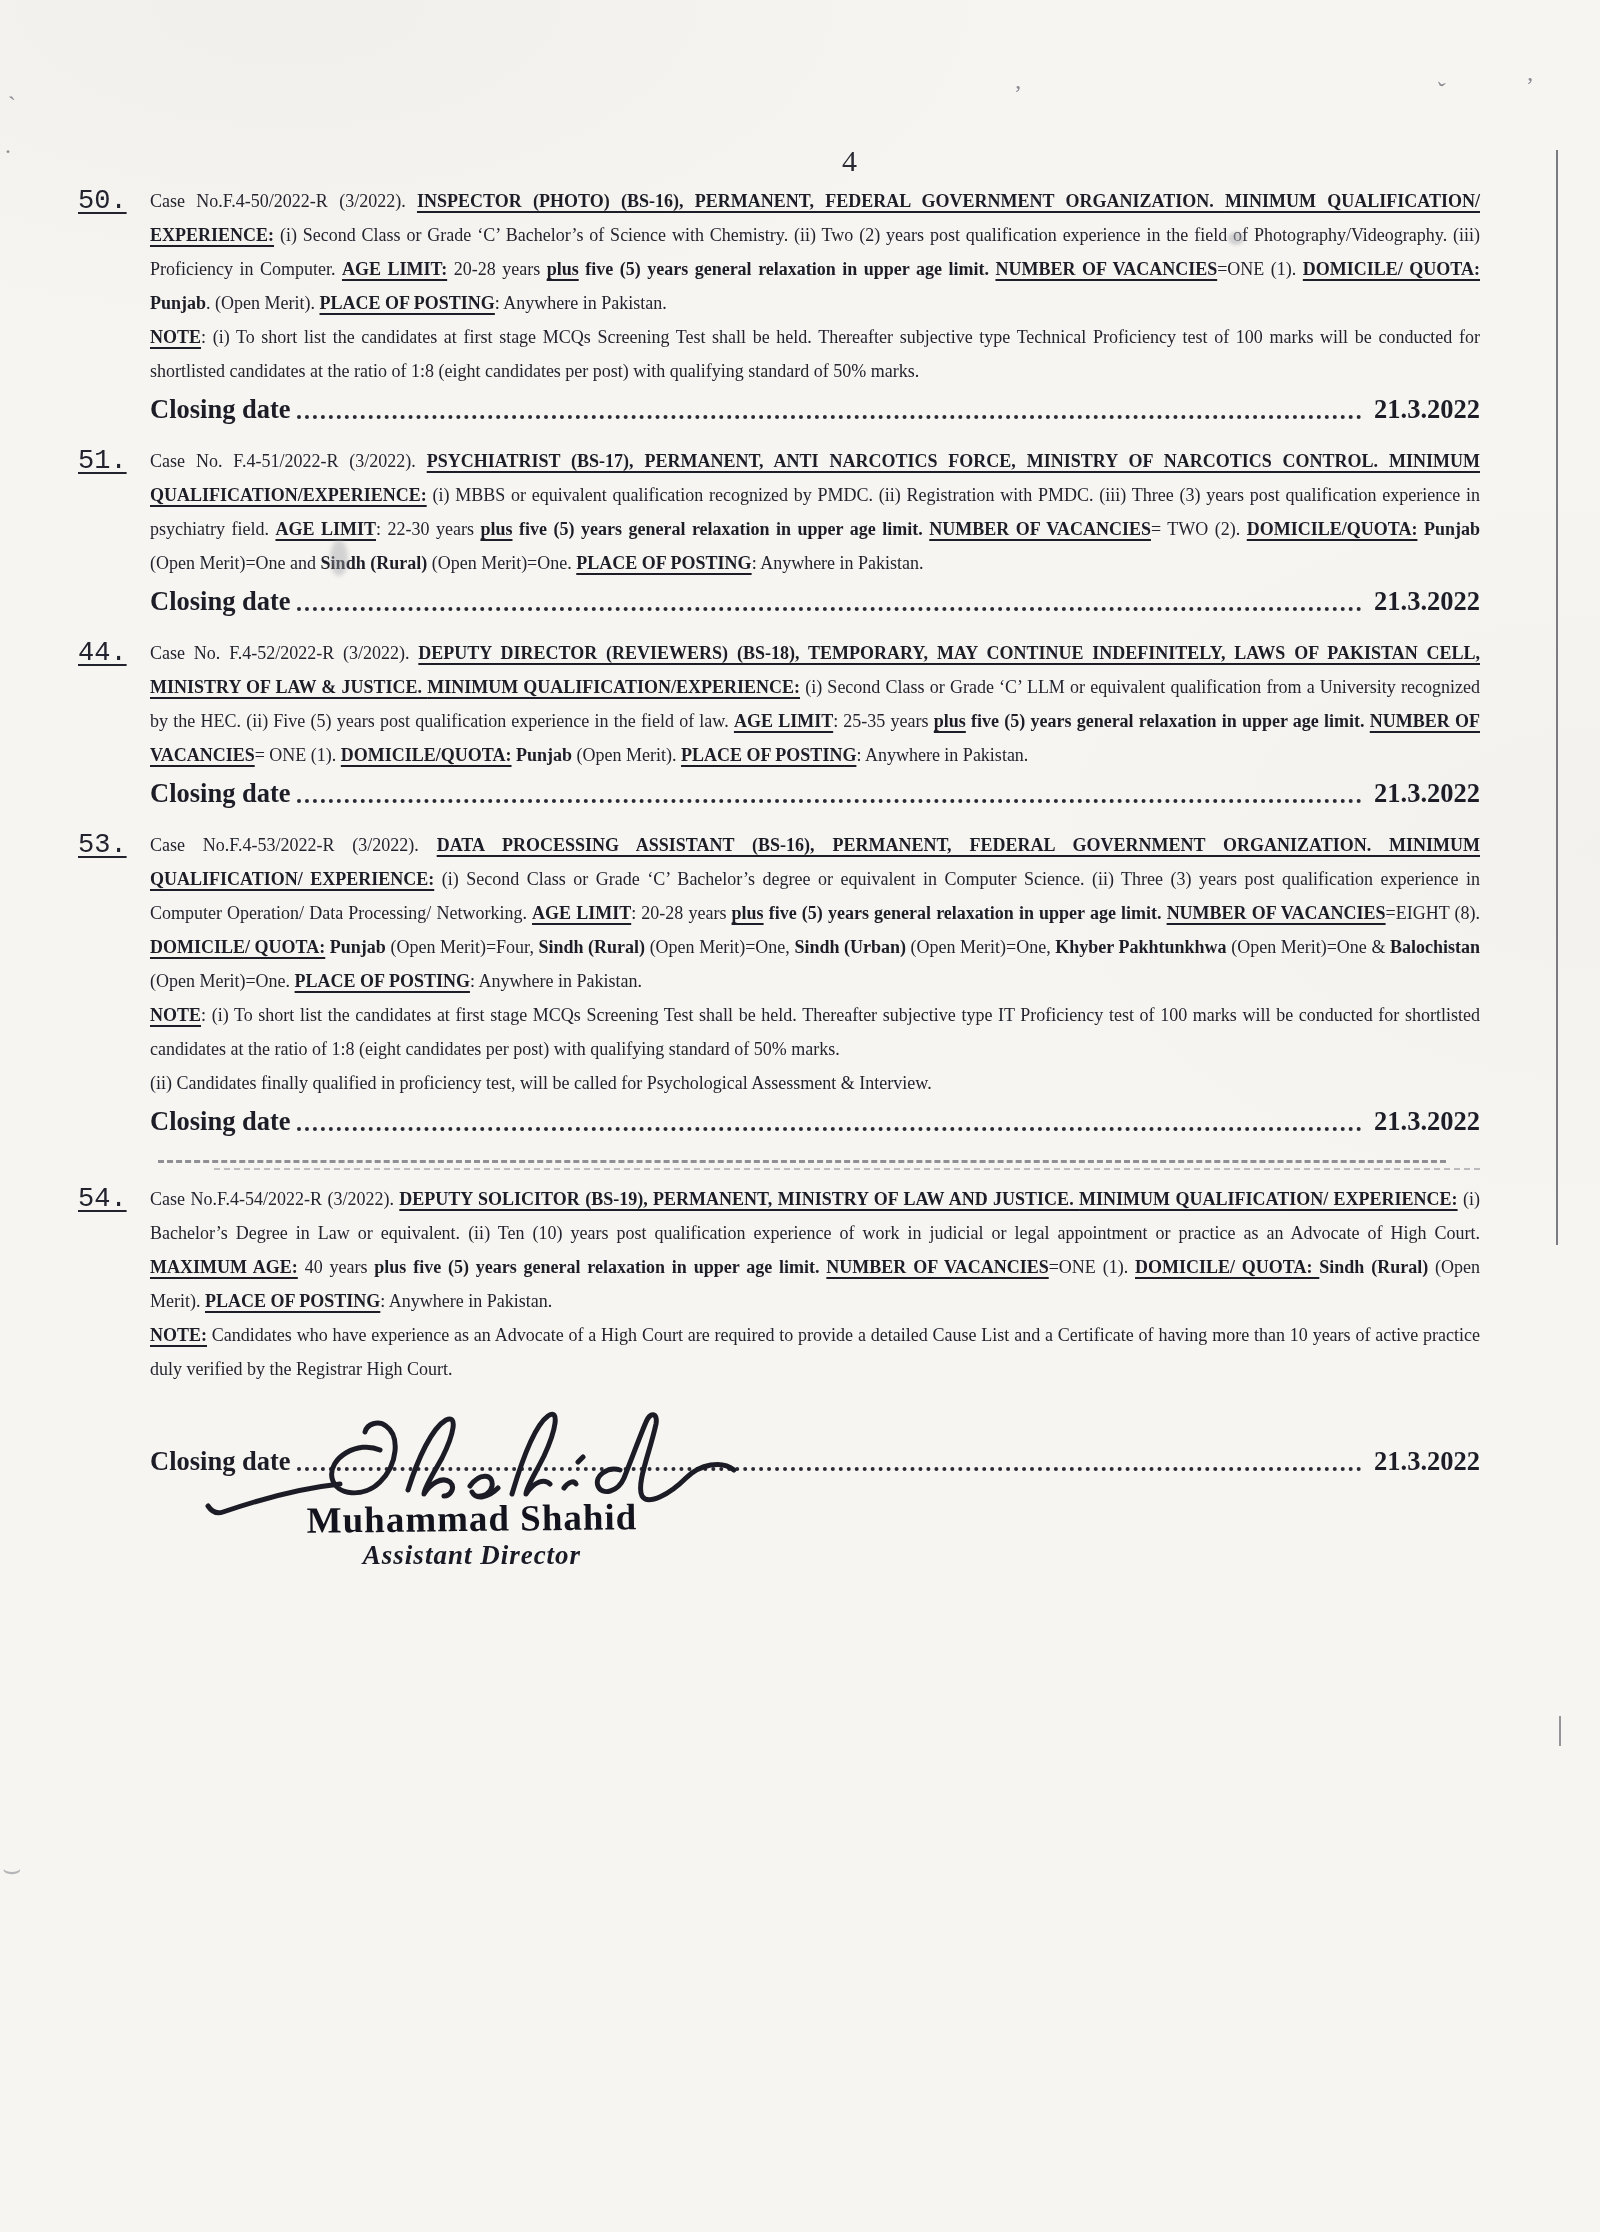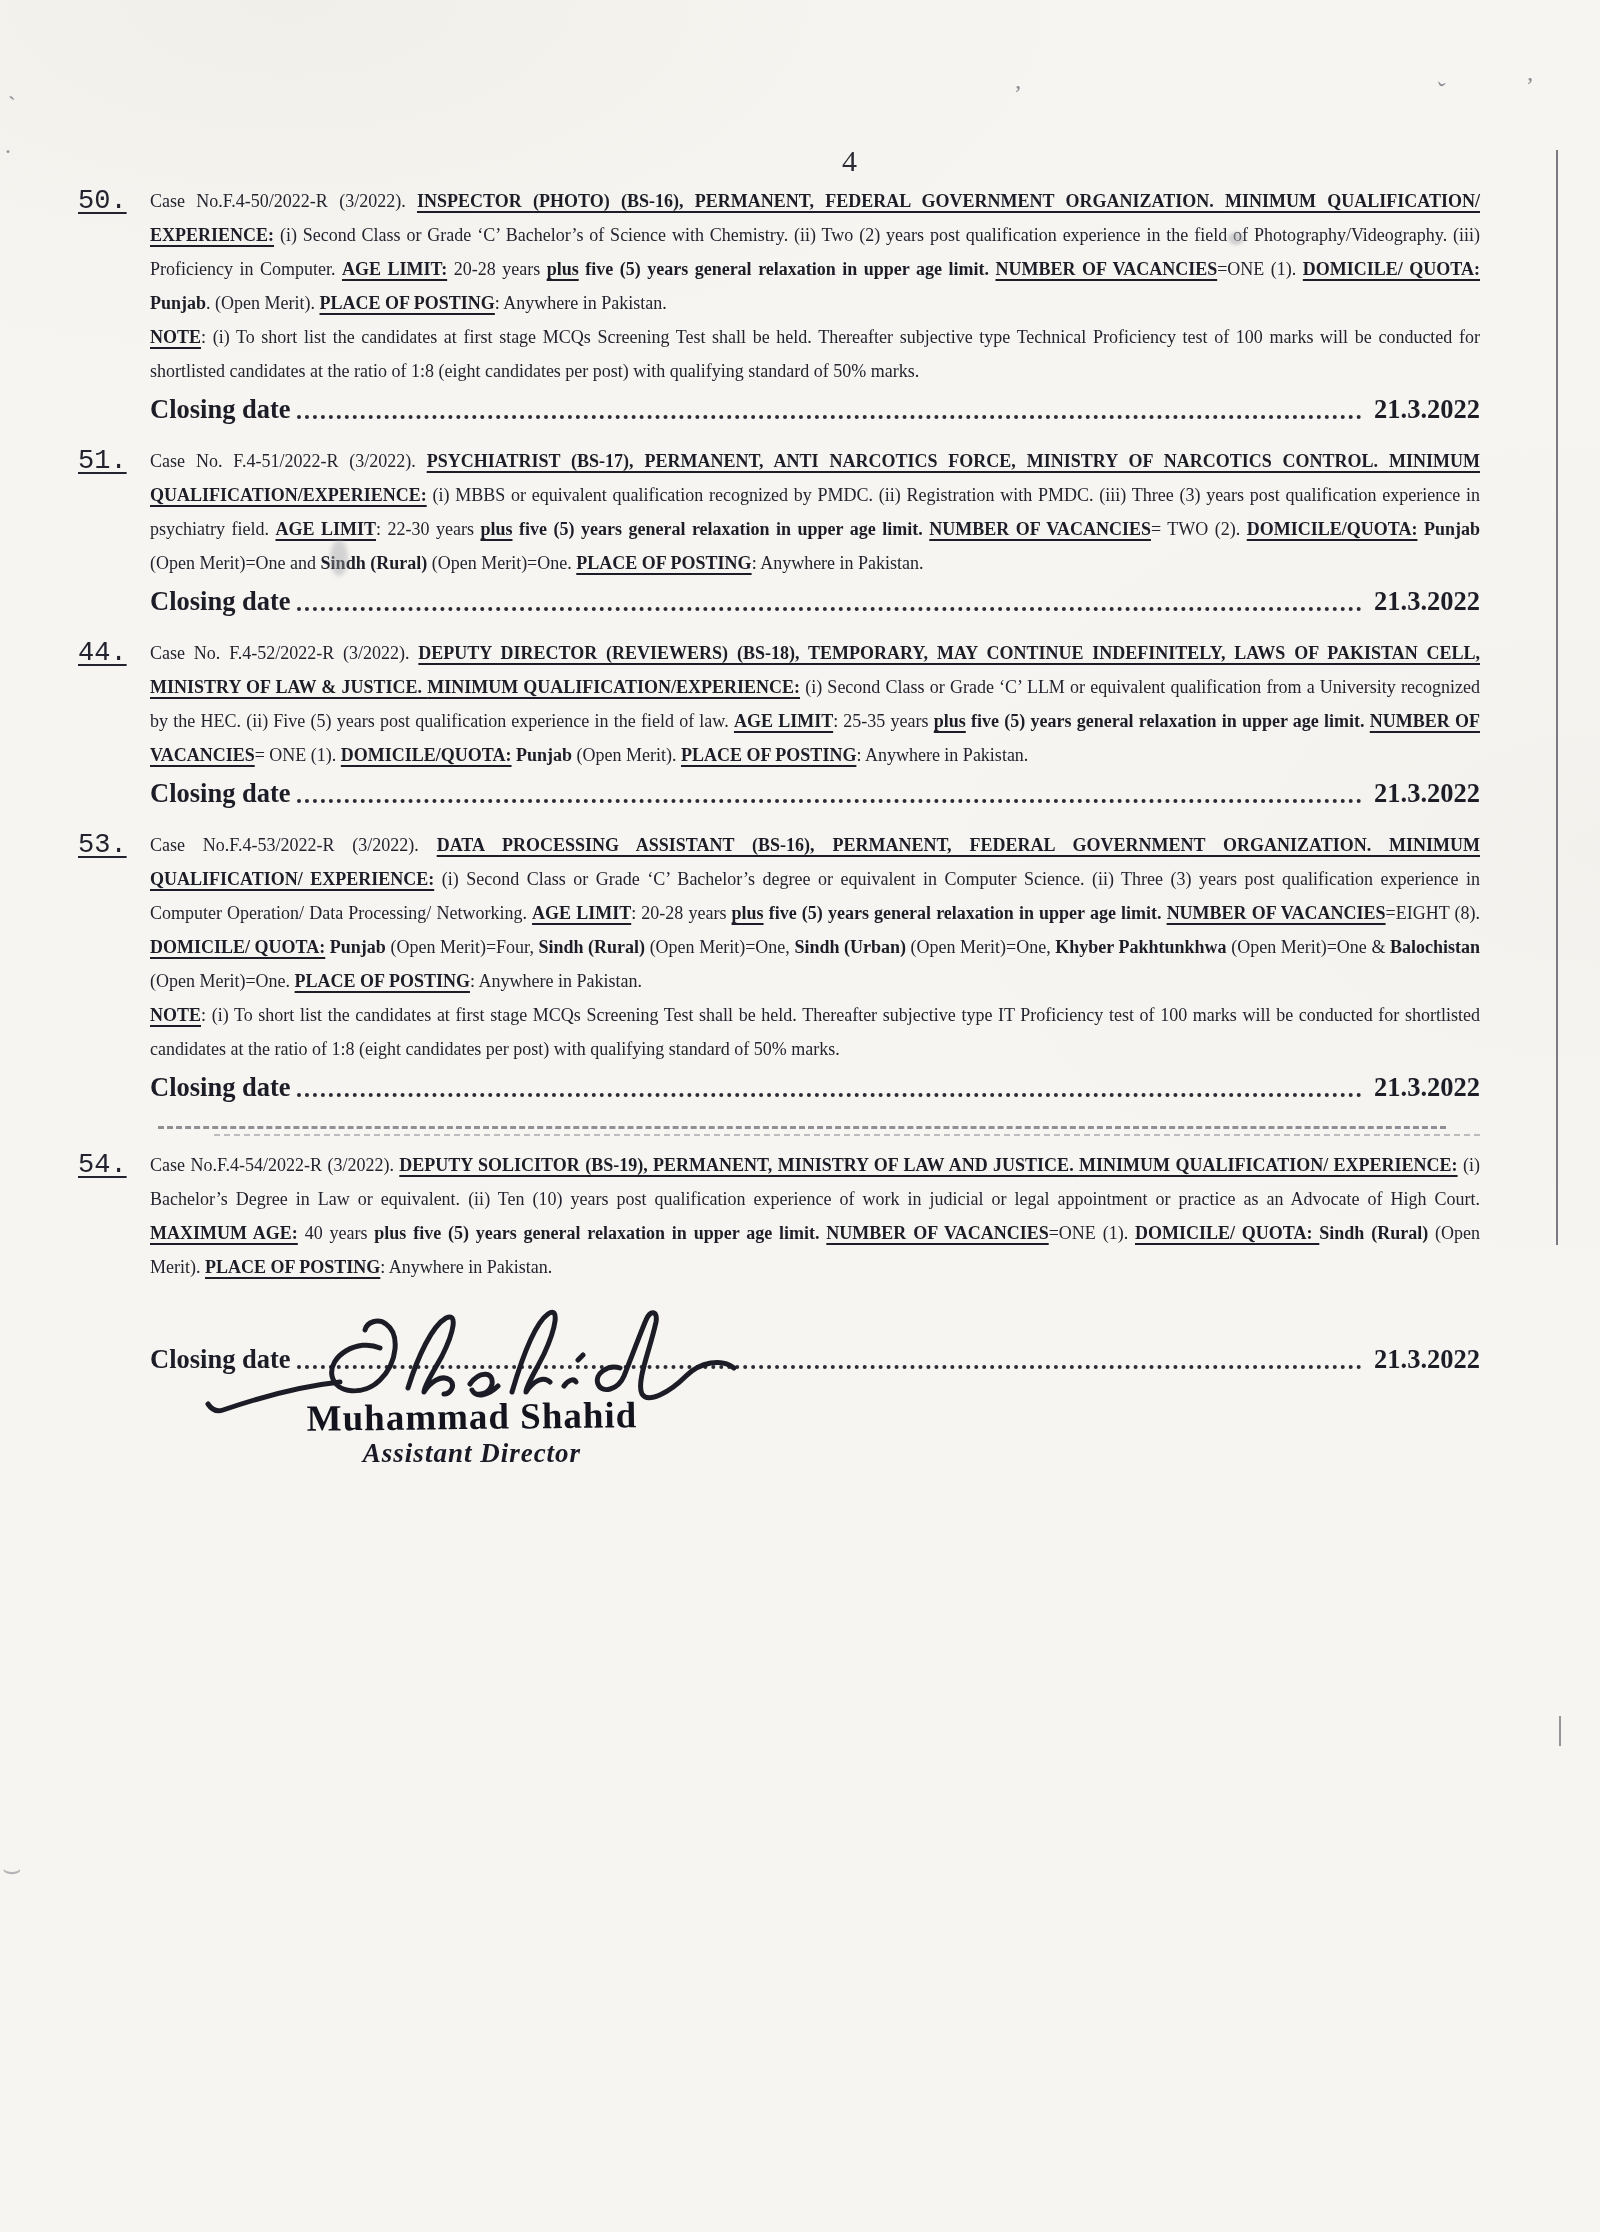--- a/index.html
+++ b/index.html
@@ -92,32 +92,34 @@
         <span>Closing date</span>
         <span class="dots"></span>
         <span>21.3.2022</span>
       </div>
     </section>
 
     <section class="case">
       <span class="case-num">53.</span>
       <p class="para"><span>Case No.F.4-53/2022-R (3/2022). </span><span class="b u">DATA PROCESSING ASSISTANT (BS-16), PERMANENT, FEDERAL GOVERNMENT ORGANIZATION. </span><span class="b u">MINIMUM QUALIFICATION/ EXPERIENCE:</span><span> (i) Second Class or Grade ‘C’ Bachelor’s degree or equivalent in Computer Science. (ii) Three (3) years post qualification experience in Computer Operation/ Data Processing/ Networking. </span><span class="b u">AGE LIMIT</span><span>: 20-28 years </span><span class="b u">plus</span><span class="b"> five (5) years general relaxation in upper age limit. </span><span class="b u">NUMBER OF VACANCIES</span><span>=EIGHT (8). </span><span class="b u">DOMICILE/ QUOTA:</span><span class="b">  Punjab</span><span> (Open Merit)=Four, </span><span class="b">Sindh (Rural)</span><span> (Open Merit)=One, </span><span class="b">Sindh (Urban)</span><span> (Open Merit)=One, </span><span class="b">Khyber Pakhtunkhwa</span><span> (Open Merit)=One &amp; </span><span class="b">Balochistan</span><span> (Open Merit)=One. </span><span class="b u">PLACE OF POSTING</span><span>: Anywhere in Pakistan.</span></p>
       <p class="para"><span class="b u">NOTE</span><span>: (i) To short list the candidates at first stage MCQs Screening Test shall be held. Thereafter subjective type IT Proficiency test of 100 marks will be conducted for shortlisted candidates at the ratio of 1:8 (eight candidates per post) with qualifying standard of 50% marks.</span></p>
+      <p class="para"><span>(ii) Candidates finally qualified in proficiency test, will be called for Psychological Assessment &amp; Interview.</span></p>
       <div class="closing">
         <span>Closing date</span>
         <span class="dots"></span>
         <span>21.3.2022</span>
       </div>
     </section>
 
     <div class="sep"></div>
 
     <section class="case">
       <span class="case-num">54.</span>
       <p class="para"><span>Case No.F.4-54/2022-R (3/2022). </span><span class="b u">DEPUTY SOLICITOR (BS-19), PERMANENT, MINISTRY OF LAW AND JUSTICE. </span><span class="b u">MINIMUM QUALIFICATION/ EXPERIENCE:</span><span> (i) Bachelor’s Degree in Law or equivalent. (ii) Ten (10) years post qualification experience of work in judicial or legal appointment or practice as an Advocate of High Court. </span><span class="b u">MAXIMUM AGE:</span><span> 40 years </span><span class="b">plus five (5) years general relaxation in upper age limit. </span><span class="b u">NUMBER OF VACANCIES</span><span>=ONE (1). </span><span class="b u">DOMICILE/ QUOTA: </span><span class="b">Sindh (Rural)</span><span> (Open Merit). </span><span class="b u">PLACE OF POSTING</span><span>: Anywhere in Pakistan.</span></p>
+      <p class="para"><span class="b u">NOTE:</span><span> Candidates who have experience as an Advocate of a High Court are required to provide a detailed Cause List and a Certificate of having more than 10 years of active practice duly verified by the Registrar High Court.</span></p>
       <div class="closing closing-gap">
         <span>Closing date</span>
         <span class="dots"></span>
         <span>21.3.2022</span>
 
         <div class="sig-block">
           <svg class="sig-svg" width="540" height="118" viewBox="0 0 540 118" fill="none">
             <path d="M6 96 q6 9 15 6 C56 90 100 78 138 74
                      M178 40 C156 30 126 48 130 68 C134 86 162 88 178 72 C196 54 198 26 184 16 C176 10 165 14 163 22
                      M206 80 C216 48 230 18 244 10 C256 4 252 24 240 48 C230 66 222 78 222 84 C228 74 240 66 248 72 C254 78 248 86 242 86

